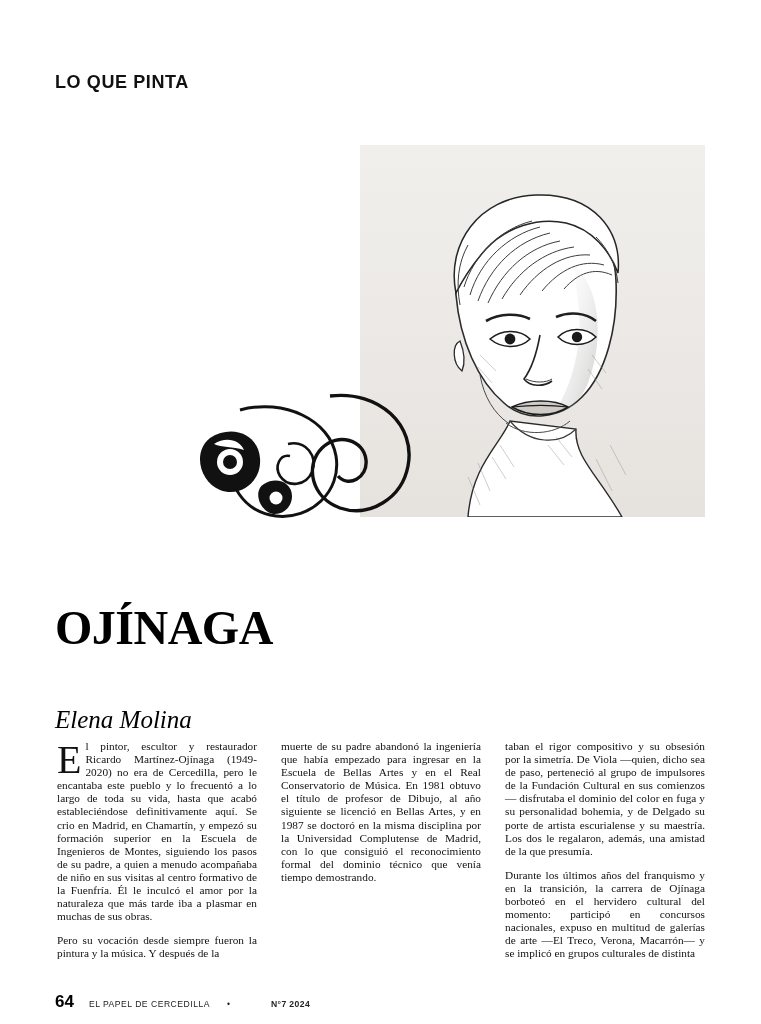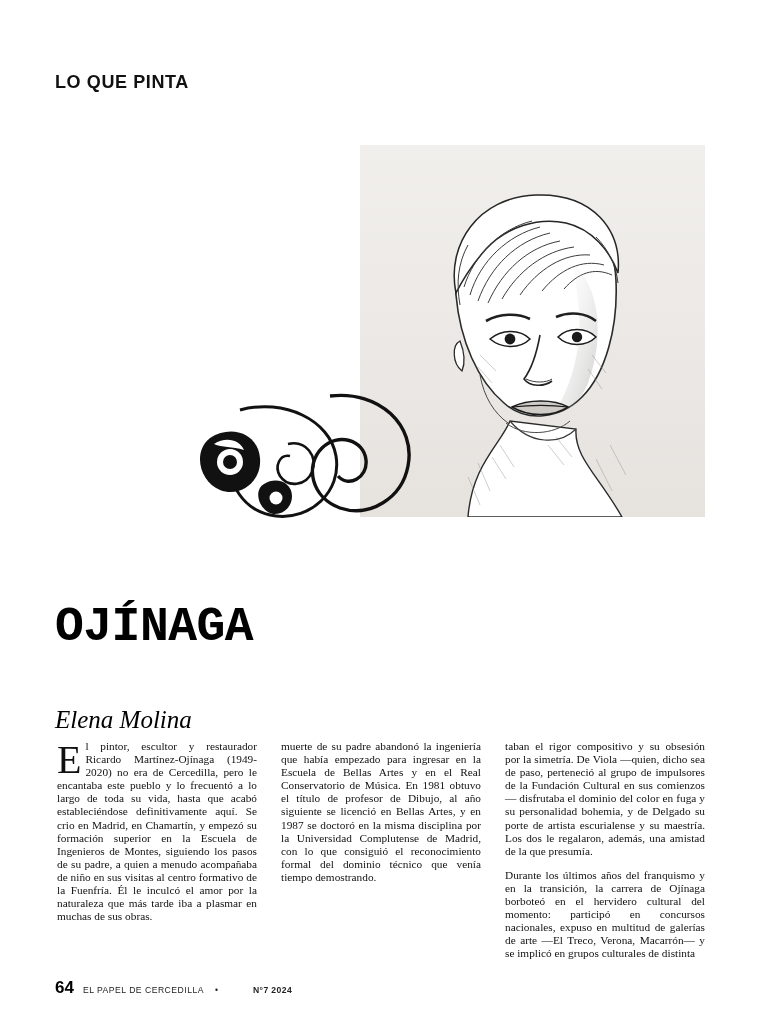--- a/index.html
+++ b/index.html
@@ -61,21 +61,21 @@
     width: 240px;
     height: 150px;
   }
   .swirl svg { display: block; }
 
   
   .title {
     position: absolute;
     left: 55px;
     top: 592px;
-    font-family: Liberation Mono, monospace;
+    font-family: Liberation Serif, serif;
     font-weight: bold;
     font-size: 48px;
     letter-spacing: -0.5px;
     color: #000000;
     margin-top: 8px;
   }
   .byline {
     position: absolute;
     left: 55px;
     top: 662px;
@@ -119,24 +119,24 @@
     line-height: 34px;
     font-weight: normal;
     padding: 2px 4px 0 0;
     margin-top: 1px;
   }
 
   
   .footer {
     position: absolute;
     left: 55px;
-    bottom: 26px;
+    bottom: 12px;
     display: flex;
     align-items: baseline;
-    gap: 9px;
+    gap: 15px;
   }
   .folio {
     font-family: "Liberation Sans", sans-serif;
     font-weight: bold;
     font-size: 17px;
     color: #000000;
   }
   .footer-text {
     font-family: "Liberation Sans", sans-serif;
     font-size: 8.6px;
@@ -277,20 +277,21 @@
 
   <h1 class="title">OJÍNAGA</h1>
   <div class="byline">Elena Molina</div>
 
   <div class="columns">
 
     <div class="col">
       <p class="dropcap-para">
         <span class="dropcap">E</span><span>l pintor, escultor y restaurador Ricardo Martínez-Ojínaga (1949-2020) no era de Cercedilla, pero le encantaba este pueblo y lo frecuentó a lo largo de toda su vida, hasta que acabó estableciéndose definitivamente aquí. Se crio en Madrid, en Chamartín, y empezó su formación superior en la Escuela de Ingenieros de Montes, siguiendo los pasos de su padre, a quien a menudo acompañaba de niño en sus visitas al centro formativo de la Fuenfría. Él le inculcó el amor por la naturaleza que más tarde iba a plasmar en muchas de sus obras.</span>
       </p>
+      <p><span>Pero su vocación desde siempre fueron la pintura y la música. Y después de la</span></p>
     </div>
 
     <div class="col">
       <p><span>muerte de su padre abandonó la ingeniería que había empezado para ingresar en la Escuela de Bellas Artes y en el Real Conservatorio de Música. En 1981 obtuvo el título de profesor de Dibujo, al año siguiente se licenció en Bellas Artes, y en 1987 se doctoró en la misma disciplina por la Universidad Complutense de Madrid, con lo que consiguió el reconocimiento formal del dominio técnico que venía tiempo demostrando.</span></p>
     </div>
 
     <div class="col">
       <p><span>taban el rigor compositivo y su obsesión por la simetría. De Viola —quien, dicho sea de paso, perteneció al grupo de impulsores de la Fundación Cultural en sus comienzos— disfrutaba el dominio del color en fuga y su personalidad bohemia, y de Delgado su porte de artista escurialense y su maestría. Los dos le regalaron, además, una amistad de la que presumía.</span></p>
       <p><span>Durante los últimos años del franquismo y en la transición, la carrera de Ojínaga borboteó en el hervidero cultural del momento: participó en concursos nacionales, expuso en multitud de galerías de arte —El Treco, Verona, Macarrón— y se implicó en grupos culturales de distinta</span></p>
     </div>

